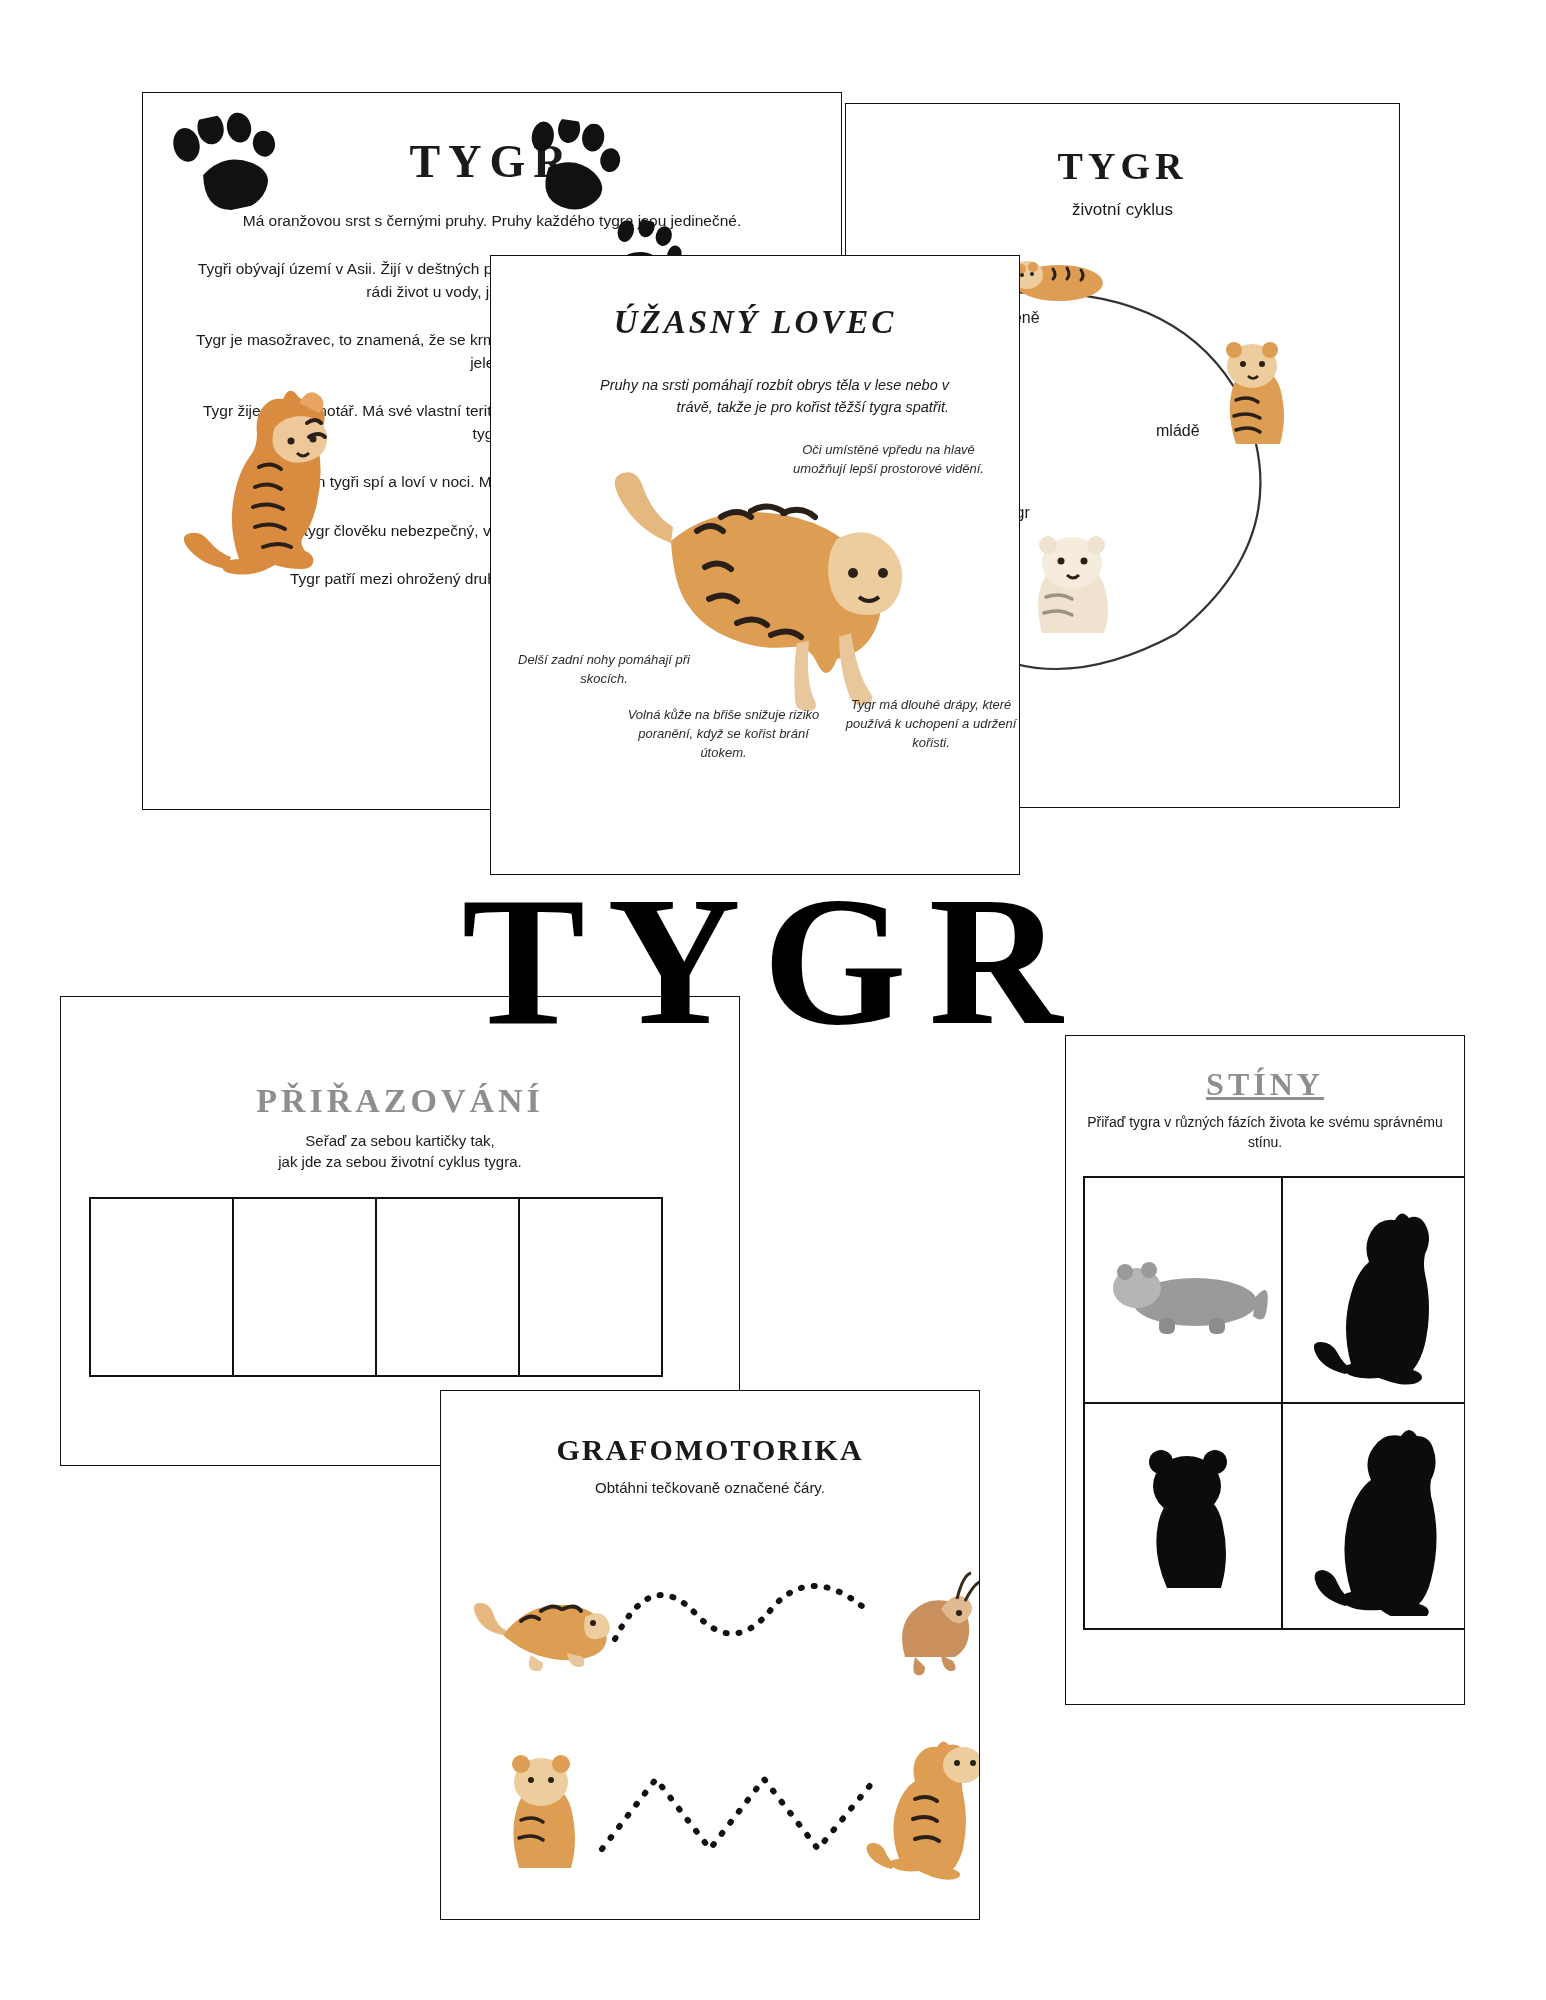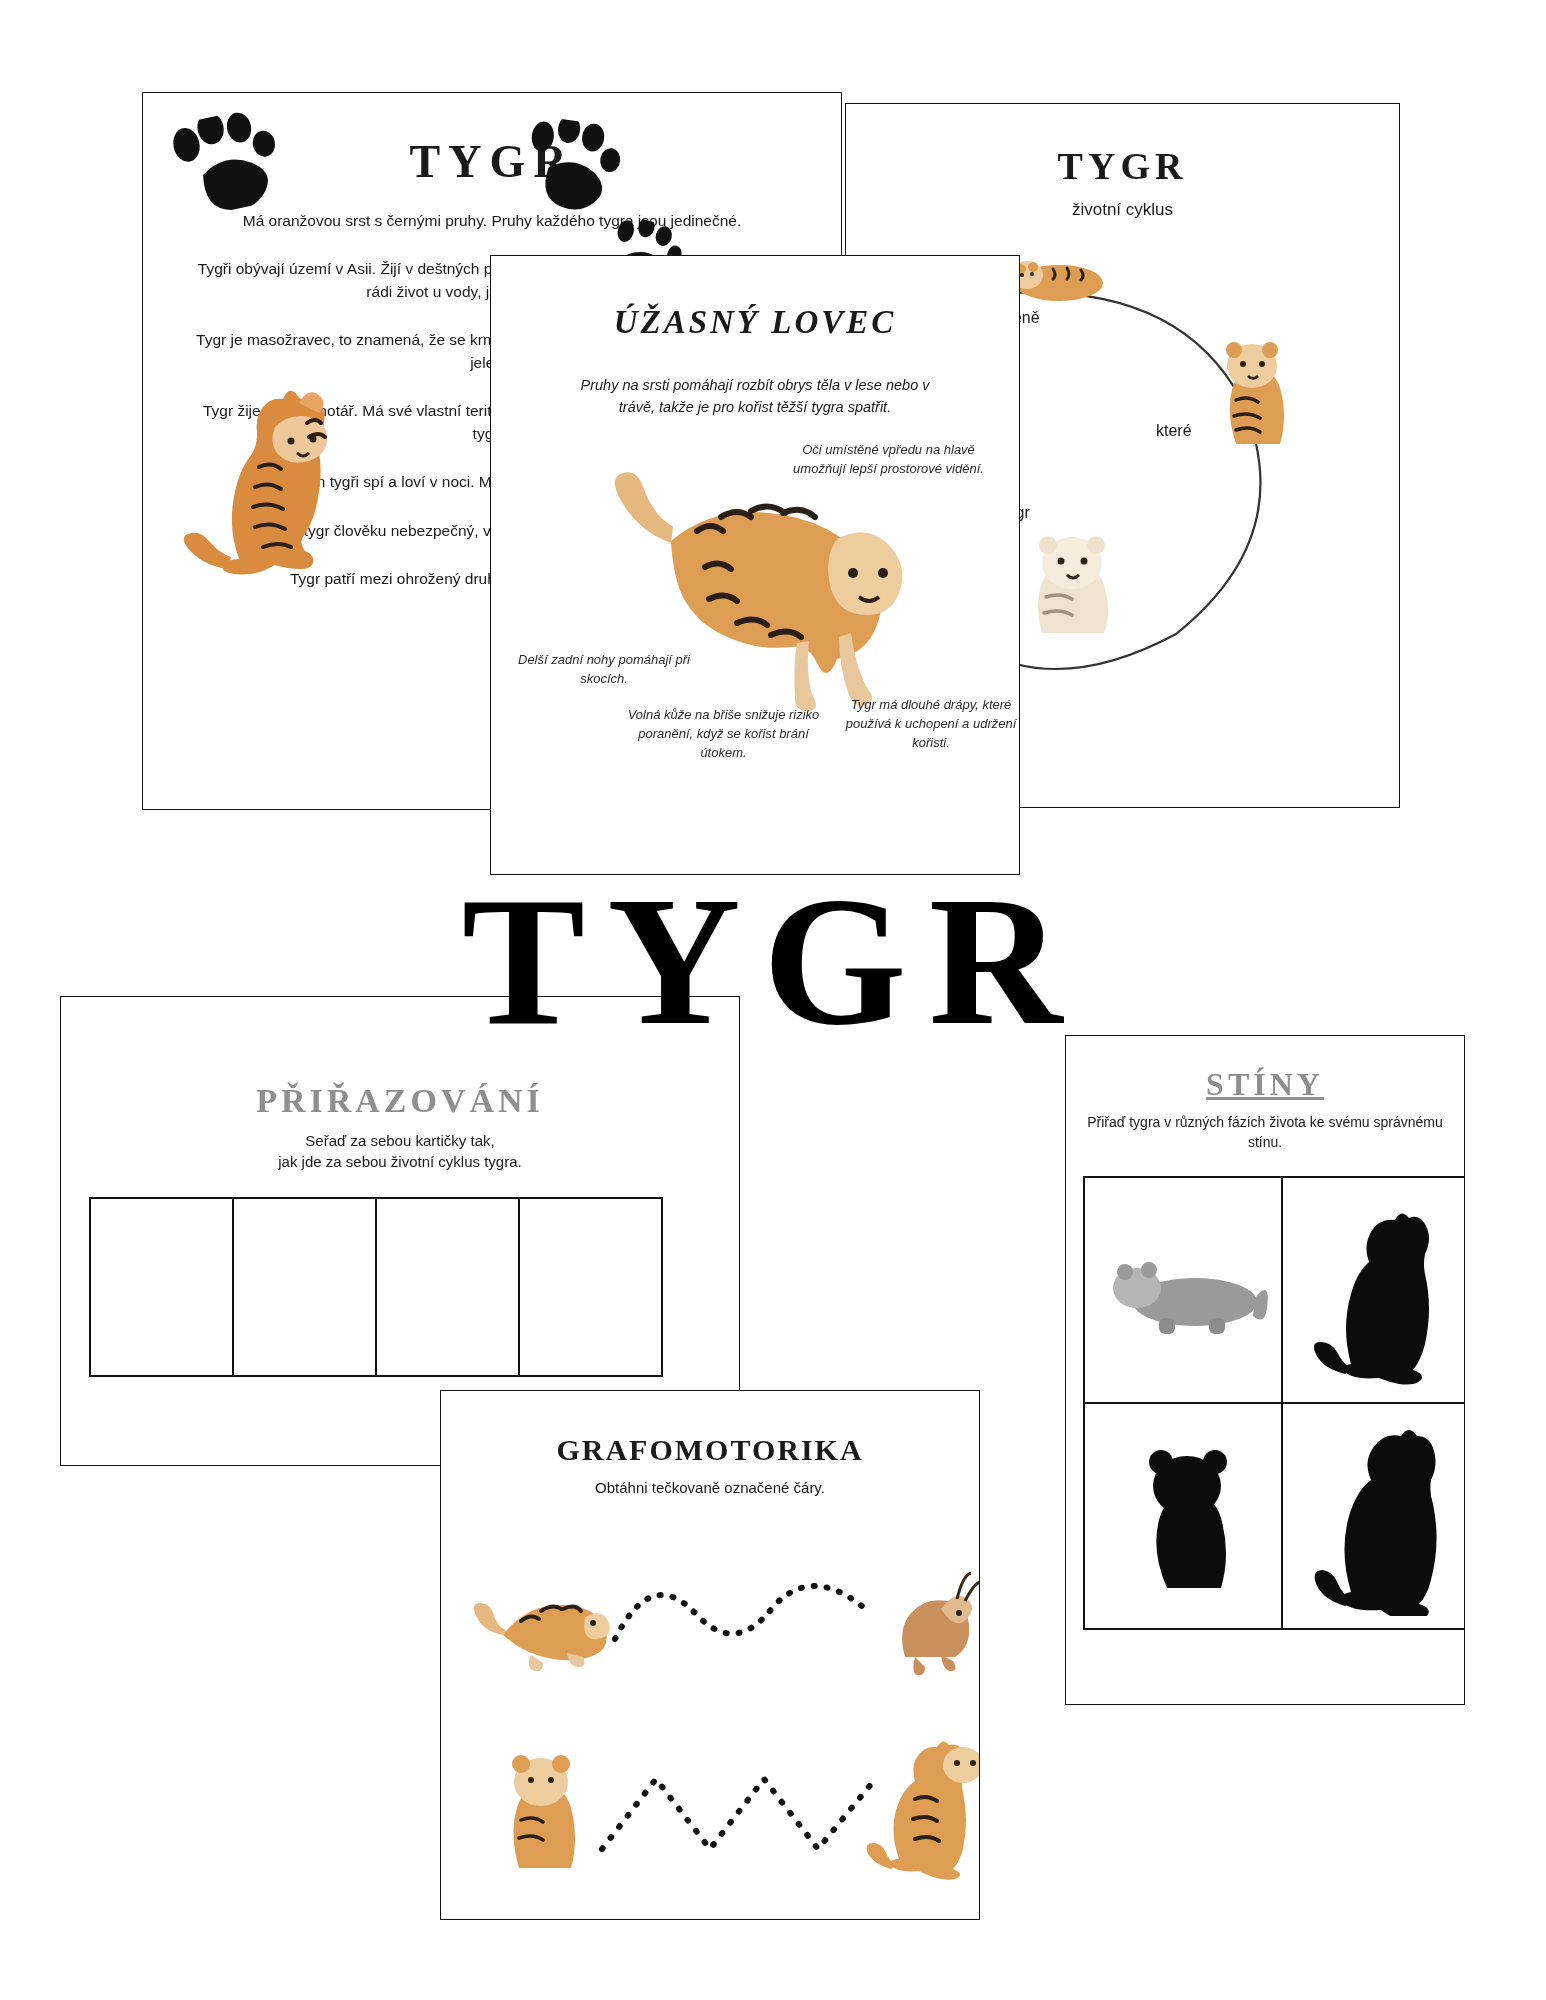--- a/index.html
+++ b/index.html
@@ -81,21 +81,21 @@
   #sheet-lovec { left: 490px; top: 255px; width: 530px; height: 620px; z-index: 5; font-style: italic; }
   #sheet-lovec .title {
     font-family: "Liberation Serif", serif;
     font-weight: bold;
     font-size: 33px;
     letter-spacing: 3px;
     text-align: center;
     margin: 48px 0 0 0;
   }
   #sheet-lovec .lead {
-    text-align: center;
+    text-align: right;
     font-size: 14.5px;
     line-height: 1.5;
     padding: 0 70px;
     margin-top: 34px;
   }
   #sheet-lovec .note {
     position: absolute;
     font-size: 13px;
     line-height: 1.45;
     text-align: center;
@@ -302,21 +302,21 @@
     <circle cx="74" cy="16" r="8" fill="#dd9d52"></circle>
     <circle cx="47" cy="30" r="3" fill="#2a2018"></circle>
     <circle cx="66" cy="30" r="3" fill="#2a2018"></circle>
     <path d="M52 42 q5 5 10 0" stroke="#2a2018" stroke-width="2.5" fill="none"></path>
     <g stroke="#2a2018" stroke-width="3.5" fill="none" stroke-linecap="round">
       <path d="M40 66 q12 -5 22 2"></path>
         <path d="M38 82 q14 -5 26 2"></path>
         <path d="M40 96 q14 -5 24 2"></path>
     </g>
   </svg>
-  <div class="cyc-label" id="cyc-l-1">které</div>
+  <div class="cyc-label" id="cyc-l-1">mládě</div>
 
   <svg class="cyc-img" style="left:160px;top:425px;" width="130" height="110" viewBox="0 0 130 110">
     <path d="M36 104 q-8 -30 0 -50 q8 -20 30 -20 q24 0 32 22 q8 26 0 48z" fill="#efe3cf"></path>
     <ellipse cx="66" cy="34" rx="30" ry="26" fill="#f5ecdd"></ellipse>
     <circle cx="42" cy="16" r="9" fill="#efe3cf"></circle>
     <circle cx="90" cy="16" r="9" fill="#efe3cf"></circle>
     <circle cx="55" cy="32" r="3.5" fill="#2a2018"></circle>
     <circle cx="78" cy="32" r="3.5" fill="#2a2018"></circle>
     <path d="M61 46 q6 6 12 0" stroke="#2a2018" stroke-width="3" fill="none"></path>
     <g stroke="#9d9283" stroke-width="3.5" fill="none" stroke-linecap="round">

